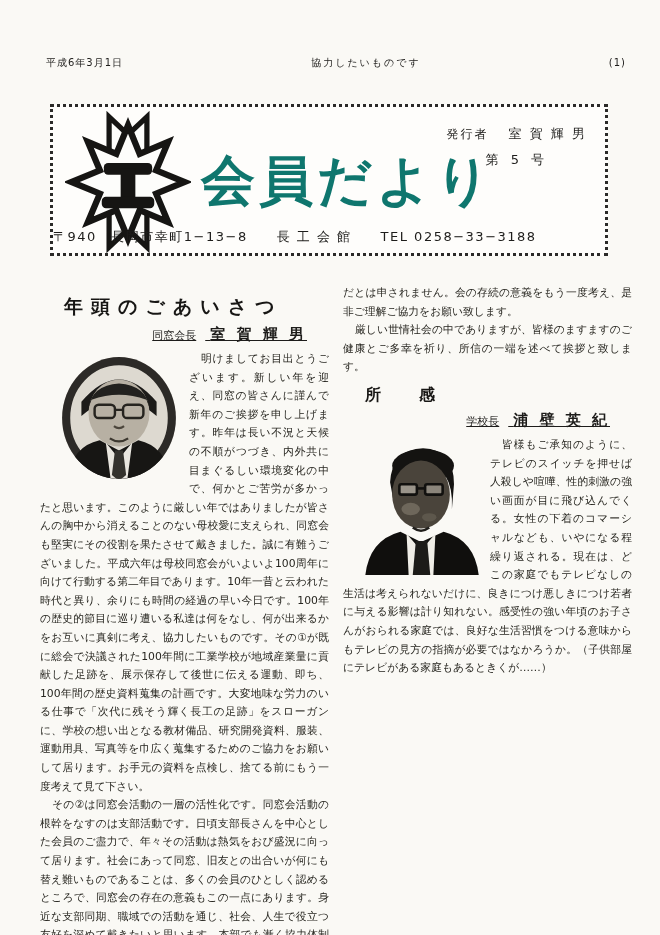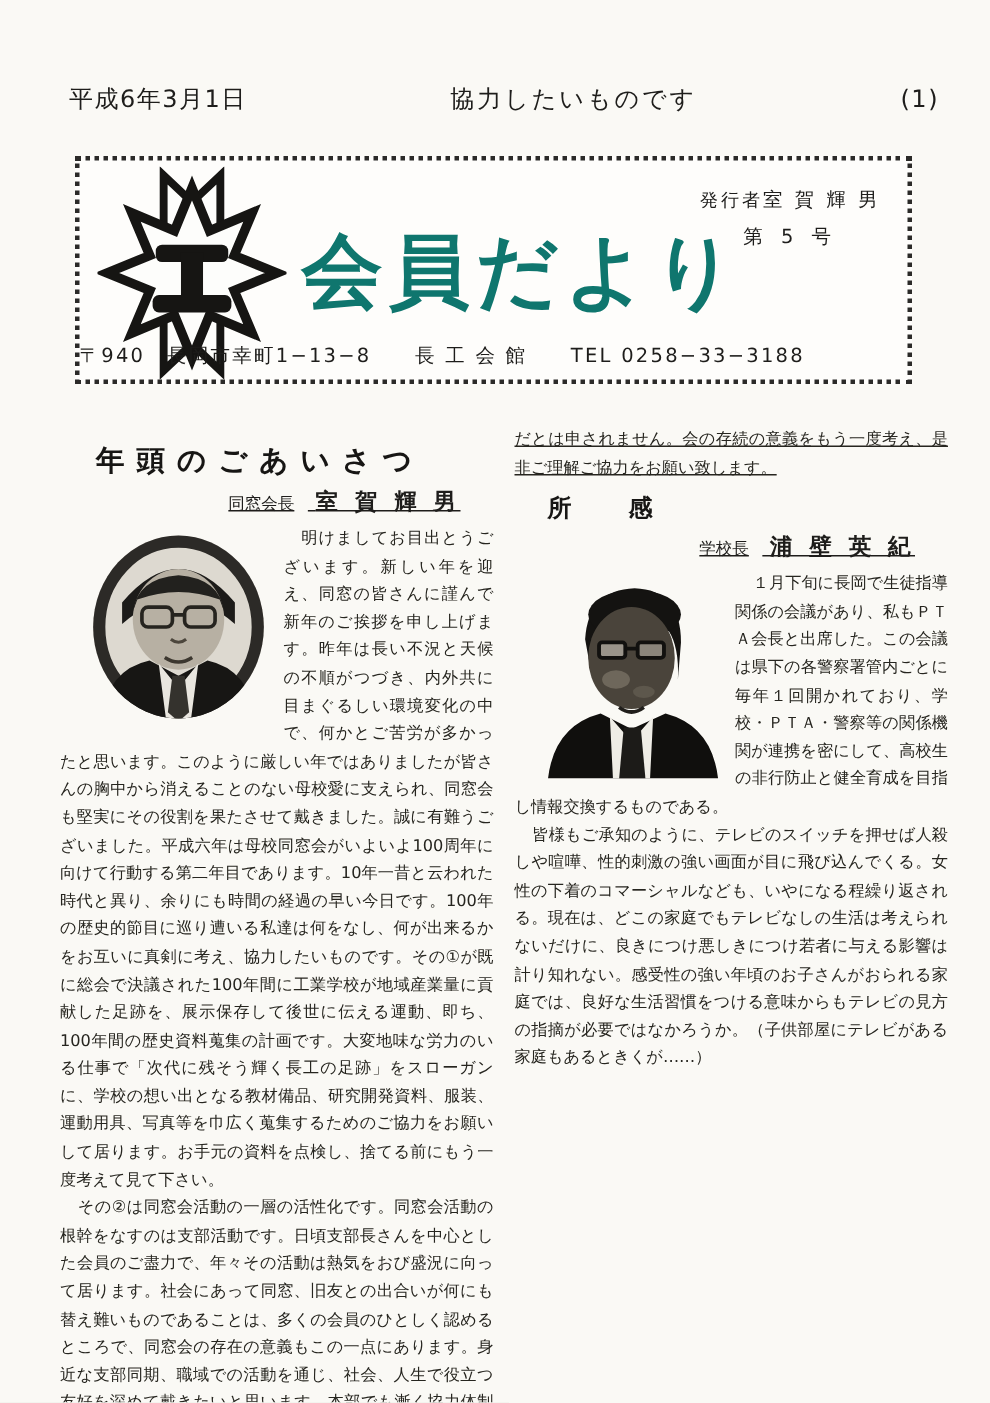--- a/index.html
+++ b/index.html
@@ -13,21 +13,21 @@
     position:relative;
     width:660px; height:935px;
     background:#faf9f5;
     overflow:hidden;
   }
 
   
   .running-head {
     position:absolute; top:56px; left:46px; right:34px;
     display:flex; justify-content:space-between; align-items:baseline;
-    font-size:16px; letter-spacing:1px;
+    font-size:10px; letter-spacing:1px;
   }
   .running-head .center { letter-spacing:2px; }
 
   
   .masthead {
     position:absolute; top:104px; left:50px; width:558px; height:152px;
     box-sizing:border-box;
     background:#fefdfb;
     border:3px dotted #2b2a28;
   }
@@ -36,21 +36,21 @@
     position:absolute; left:148px; top:38px; width:290px;
     font-size:54px; font-weight:800; letter-spacing:4px;
     color:#0f766e; white-space:nowrap;
   }
   .pub-block {
     position:absolute; right:18px; top:14px;
     font-size:13px; line-height:25px; letter-spacing:2px;
     text-align:left;
   }
   .pub-block .line { display:block; }
-  .pub-block .label { margin-right:0; font-size:12px; }
+  .pub-block .label { margin-right:20px; font-size:12px; }
   .pub-block .issue { display:block; text-align:center; letter-spacing:4px; }
   .masthead-address {
     position:absolute; bottom:7px; left:0; width:100%;
     font-size:13px; letter-spacing:1.5px;
   }
 
   
   .columns {
     position:absolute; top:282px; left:40px; width:592px;
     display:flex; gap:14px;
@@ -79,21 +79,21 @@
   .article-body p { margin:0; }
   .article-body p.indent { text-indent:1.1em; }
 
   .photo-left {
     float:left;
     margin:5px 9px 3px 18px;
     line-height:0;
   }
   .photo-left.oval svg { display:block; }
 
-  .cont-block { margin-top:2px;text-decoration:underline; }
+  .cont-block { margin-top:2px; }
 </style>
 </head>
 <body>
 
 <div class="page">
 
   <div class="running-head">
     <span>平成6年3月1日</span>
     <span class="center">協力したいものです</span>
     <span>(1)</span>
@@ -157,20 +157,21 @@
         </span>
         <p class="indent">明けましてお目出とうございます。新しい年を迎え、同窓の皆さんに謹んで新年のご挨拶を申し上げます。昨年は長い不況と天候の不順がつづき、内外共に目まぐるしい環境変化の中で、何かとご苦労が多かったと思います。このように厳しい年ではありましたが皆さんの胸中から消えることのない母校愛に支えられ、同窓会も堅実にその役割を果たさせて戴きました。誠に有難うございました。平成六年は母校同窓会がいよいよ100周年に向けて行動する第二年目であります。10年一昔と云われた時代と異り、余りにも時間の経過の早い今日です。100年の歴史的節目に巡り遭いる私達は何をなし、何が出来るかをお互いに真剣に考え、協力したいものです。その①が既に総会で決議された100年間に工業学校が地域産業量に貢献した足跡を、展示保存して後世に伝える運動、即ち、100年間の歴史資料蒐集の計画です。大変地味な労力のいる仕事で「次代に残そう輝く長工の足跡」をスローガンに、学校の想い出となる教材備品、研究開発資料、服装、運動用具、写真等を巾広く蒐集するためのご協力をお願いして居ります。お手元の資料を点検し、捨てる前にもう一度考えて見て下さい。</p>
         <p class="indent">その②は同窓会活動の一層の活性化です。同窓会活動の根幹をなすのは支部活動です。日頃支部長さんを中心とした会員のご盡力で、年々その活動は熱気をおび盛況に向って居ります。社会にあって同窓、旧友との出合いが何にも替え難いものであることは、多くの会員のひとしく認めるところで、同窓会の存在の意義もこの一点にあります。身近な支部同期、職域での活動を通じ、社会、人生で役立つ友好を深めて戴きたいと思います。本部でも漸く協力体制が整いました。どしどし本部機能を活用して下さい。</p>
 
       </div>
     </div>
 
     <div class="col">
       <div class="article-body cont-block">
         <p>だとは申されません。会の存続の意義をもう一度考え、是非ご理解ご協力をお願い致します。</p>
+        <p class="indent">厳しい世情社会の中でありますが、皆様のますますのご健康とご多幸を祈り、所信の一端を述べて挨拶と致します。</p>
       </div>
 
       <h2 class="article-title kansou">所　　感</h2>
       <div class="byline">
         <span class="role">学校長</span>
         <span class="name">浦 壁 英 紀</span>
       </div>
       <div class="article-body">
         <span class="photo-left">
           <svg width="120" height="134" viewBox="0 0 116 130" aria-hidden="true">
@@ -183,20 +184,19 @@
               <rect x="37" y="42" width="17" height="10" rx="2" fill="#9a948a"></rect>
               <rect x="62" y="42" width="17" height="10" rx="2" fill="#8b857b"></rect>
               <line x1="54" y1="46" x2="62" y2="46"></line>
             </g>
             <path d="M50,84 Q58,90 66,84" stroke="#201e1b" stroke-width="2.4" fill="none"></path>
             <path d="M4,130 Q8,96 38,88 L58,98 L80,88 Q110,96 114,130 Z" fill="#100f0d"></path>
             <polygon points="44,90 58,106 72,90 70,130 46,130" fill="#efede6"></polygon>
             <polygon points="53,97 64,97 67,130 50,130" fill="#1c1b18"></polygon>
           </svg>
         </span>
-        <p class="indent">１月下旬に長岡で生徒指導関係の会議があり、私もＰＴＡ会長と出席した。この会議は県下の各警察署管内ごとに毎年１回開かれており、学校・ＰＴＡ・警察等の関係機関が連携を密にして、高校生の非行防止と健全育成を目指し情報交換するものである。</p>
         <p class="indent">皆様もご承知のように、テレビのスイッチを押せば人殺しや喧嘩、性的刺激の強い画面が目に飛び込んでくる。女性の下着のコマーシャルなども、いやになる程繰り返される。現在は、どこの家庭でもテレビなしの生活は考えられないだけに、良きにつけ悪しきにつけ若者に与える影響は計り知れない。感受性の強い年頃のお子さんがおられる家庭では、良好な生活習慣をつける意味からもテレビの見方の指摘が必要ではなかろうか。（子供部屋にテレビがある家庭もあるときくが……）</p>
 
       </div>
     </div>
 
   </div>
 </div>
 
 </body></html>

